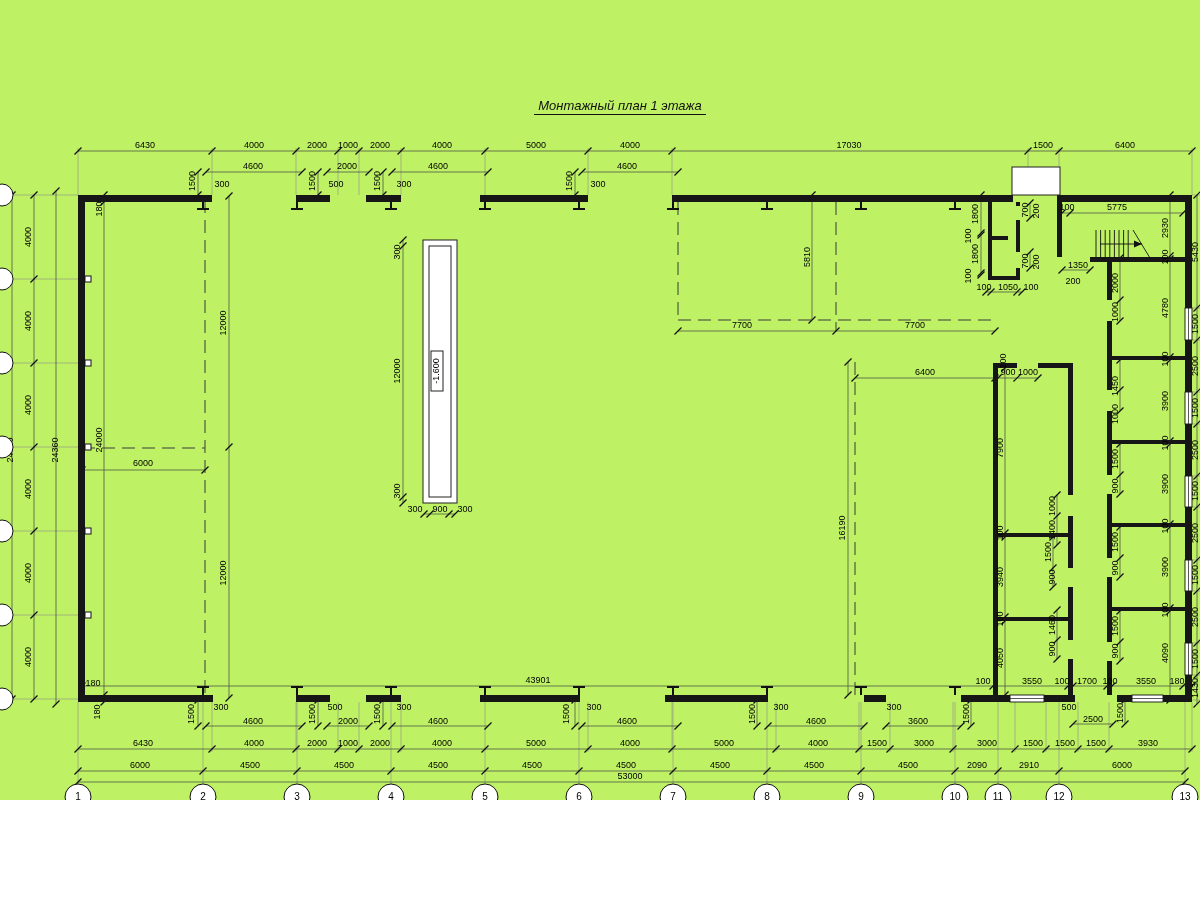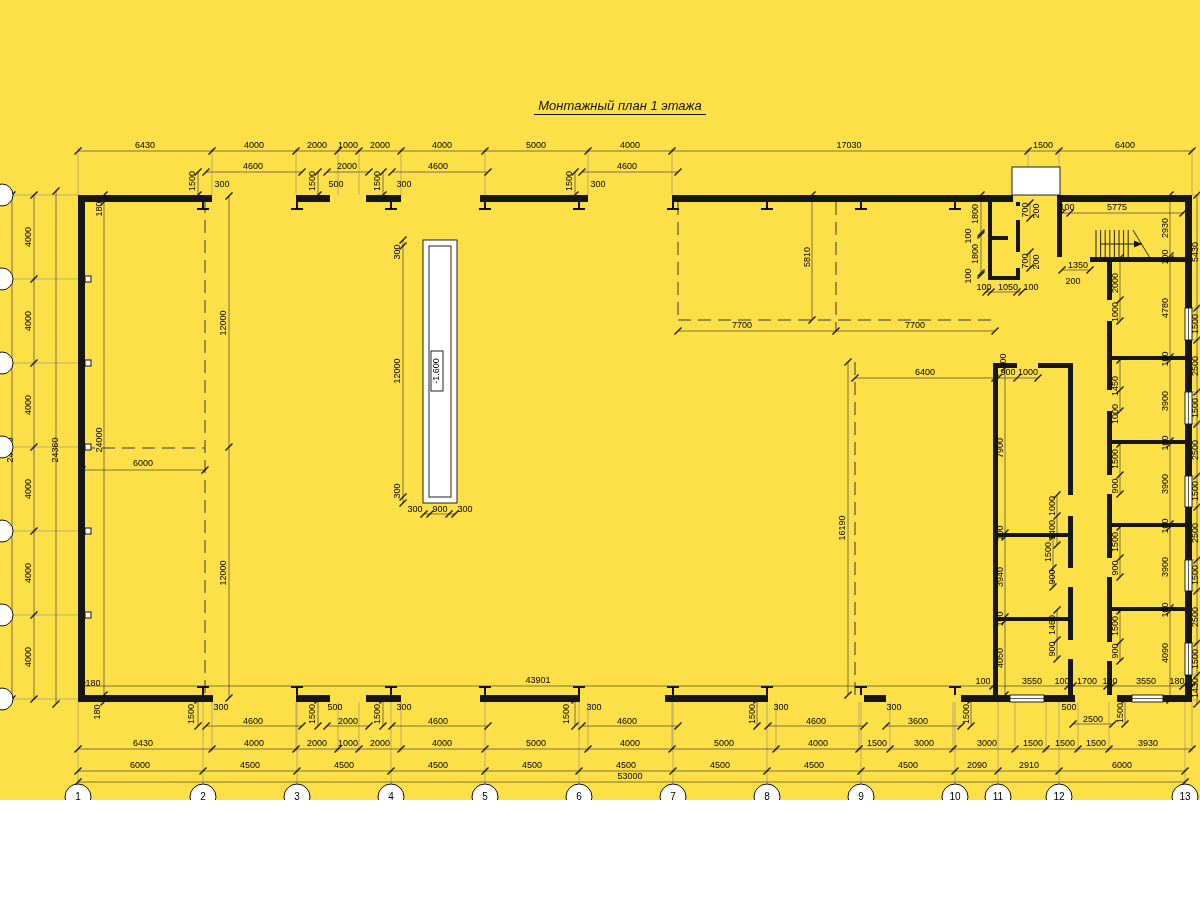--- a/index.html
+++ b/index.html
@@ -1,16 +1,16 @@
 <!DOCTYPE html>
 <html><head>
 <meta charset="utf-8">
 <style>
   html,body{margin:0;padding:0;background:#fff;}
-  #sheet{position:relative;width:1200px;height:800px;background:#fde047;overflow:hidden;
+  #sheet{position:relative;width:1200px;height:800px;background:#bef264;overflow:hidden;
          font-family:"Liberation Sans",sans-serif;}
   #plan{position:absolute;left:0;top:0;}
   #title{position:absolute;left:0;top:96px;width:1200px;text-align:center;pointer-events:none;}
   #title span{display:inline-block;font-size:13px;font-style:italic;color:#111;
               border-bottom:1px solid #111;padding:0 4px 1px 4px;margin-left:40px;}
 </style>
 </head>
 <body>
 
 <div id="sheet">

